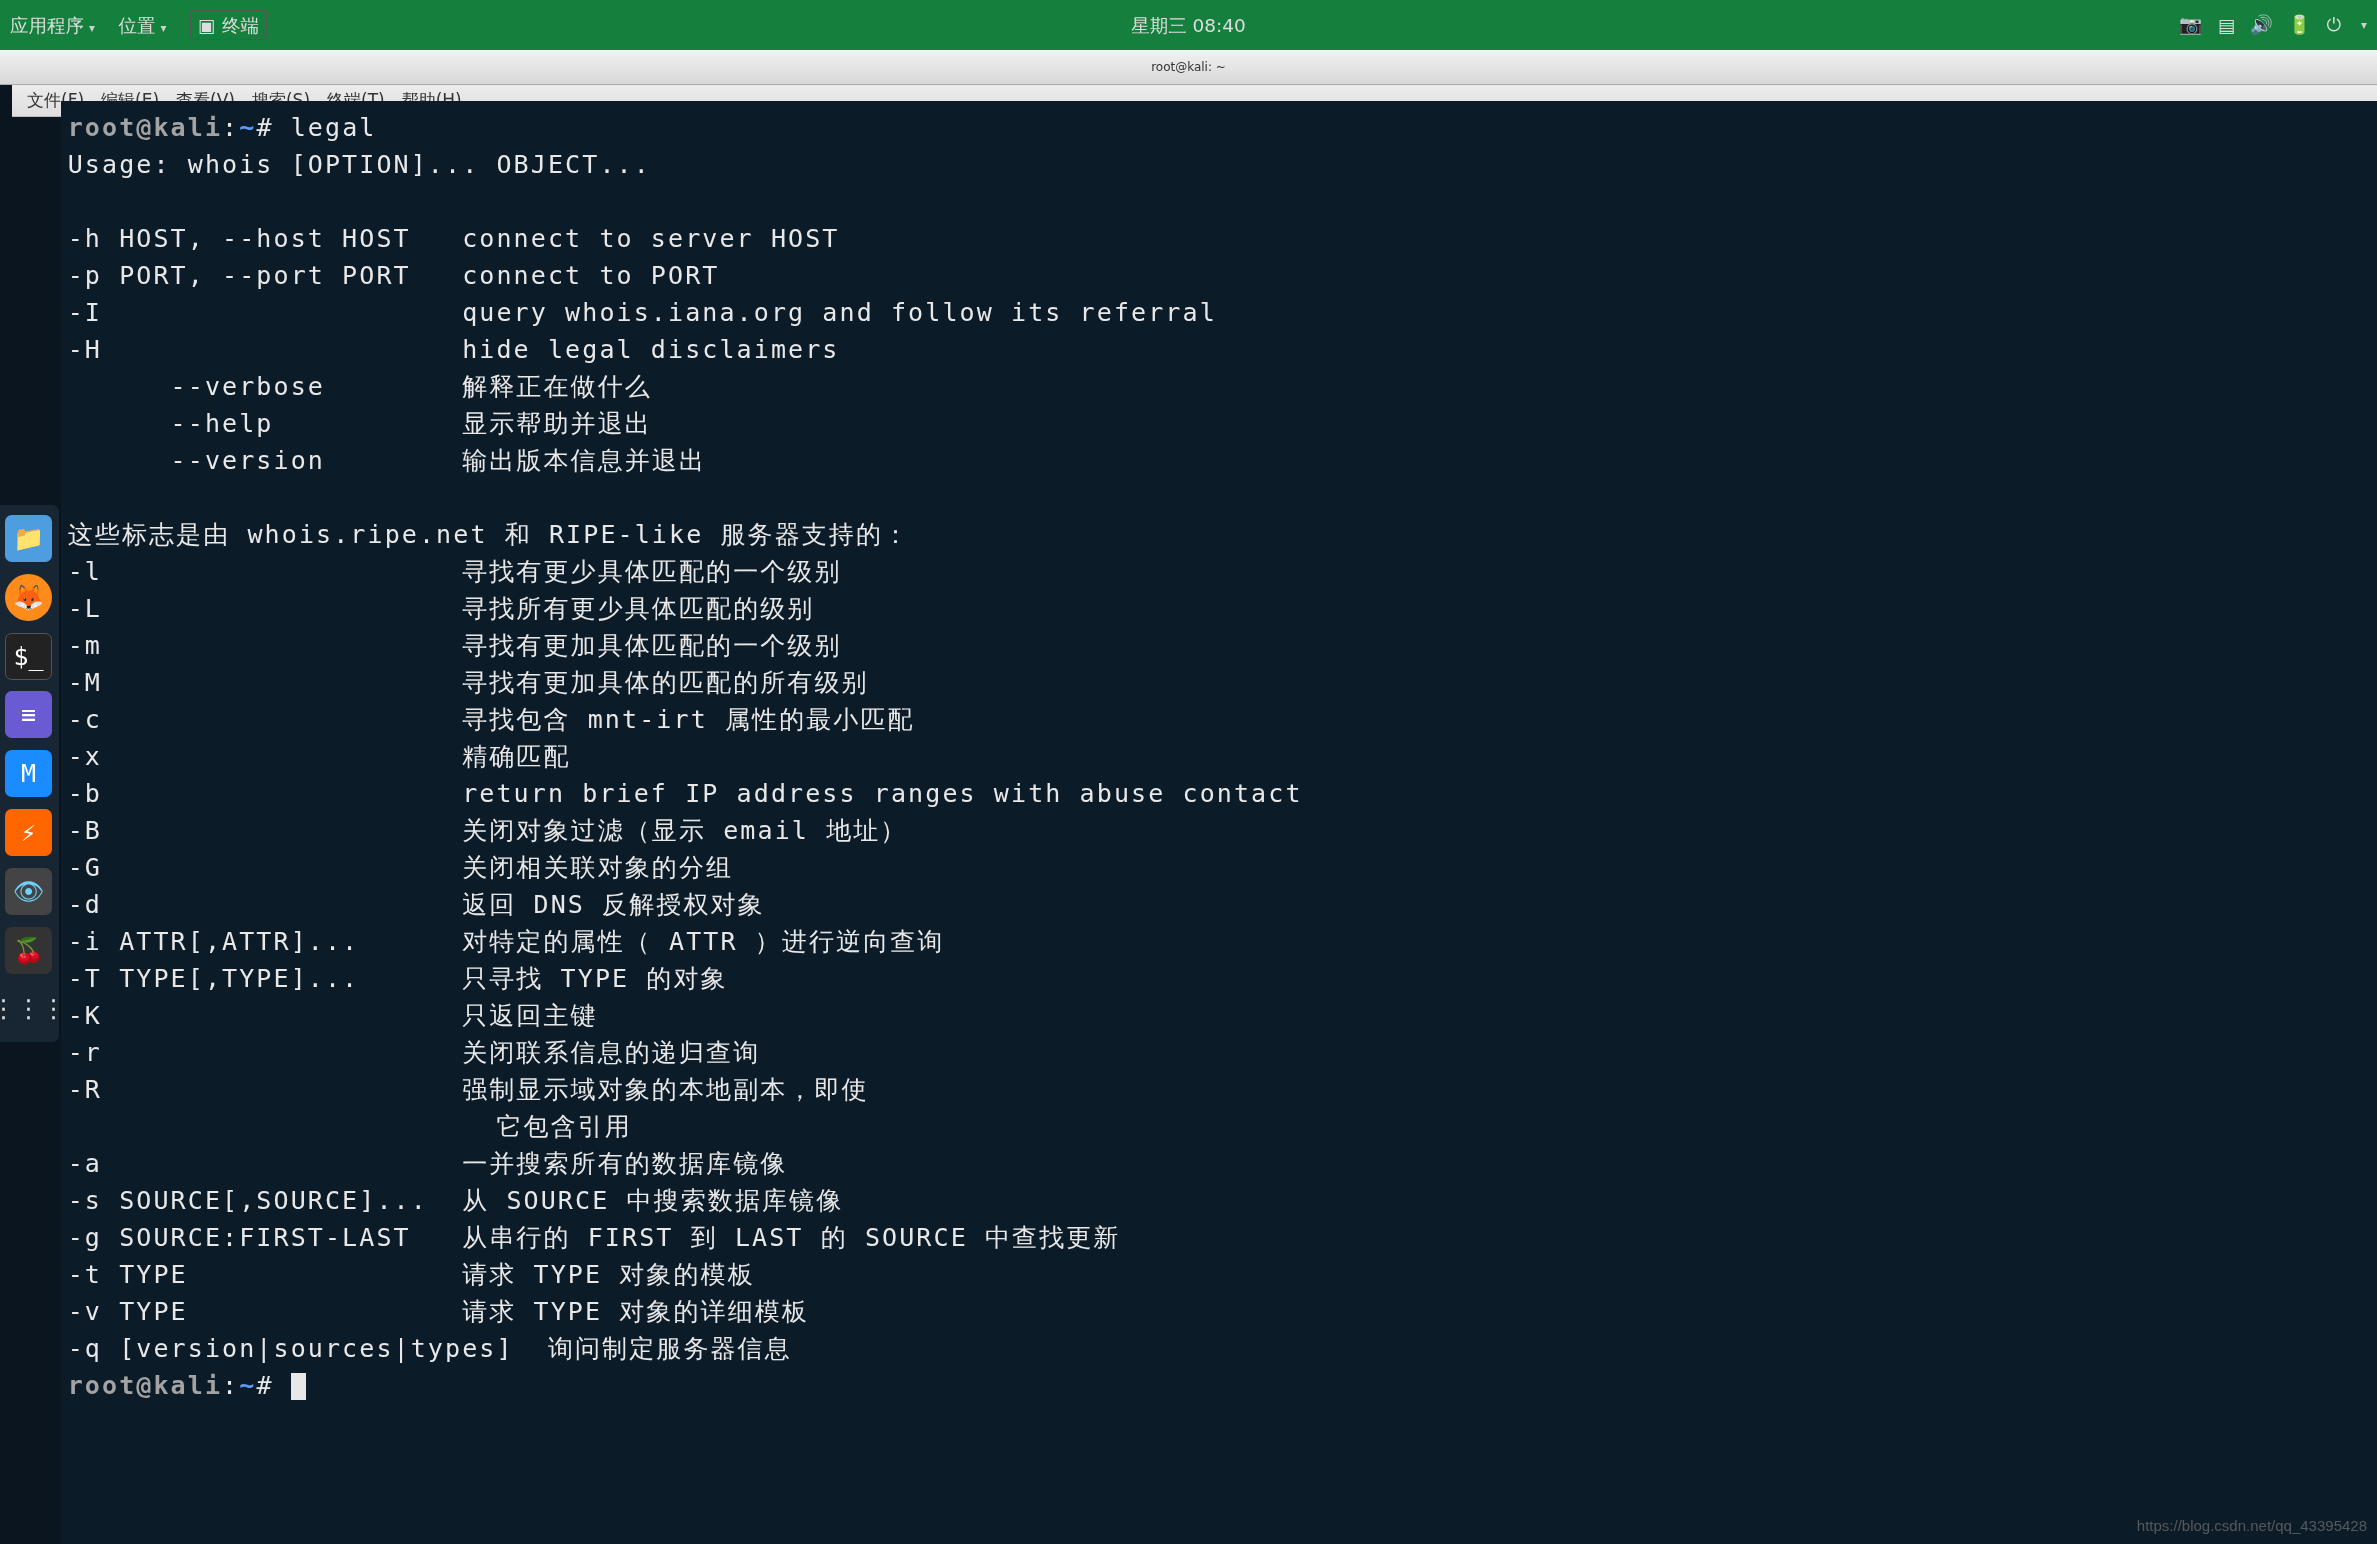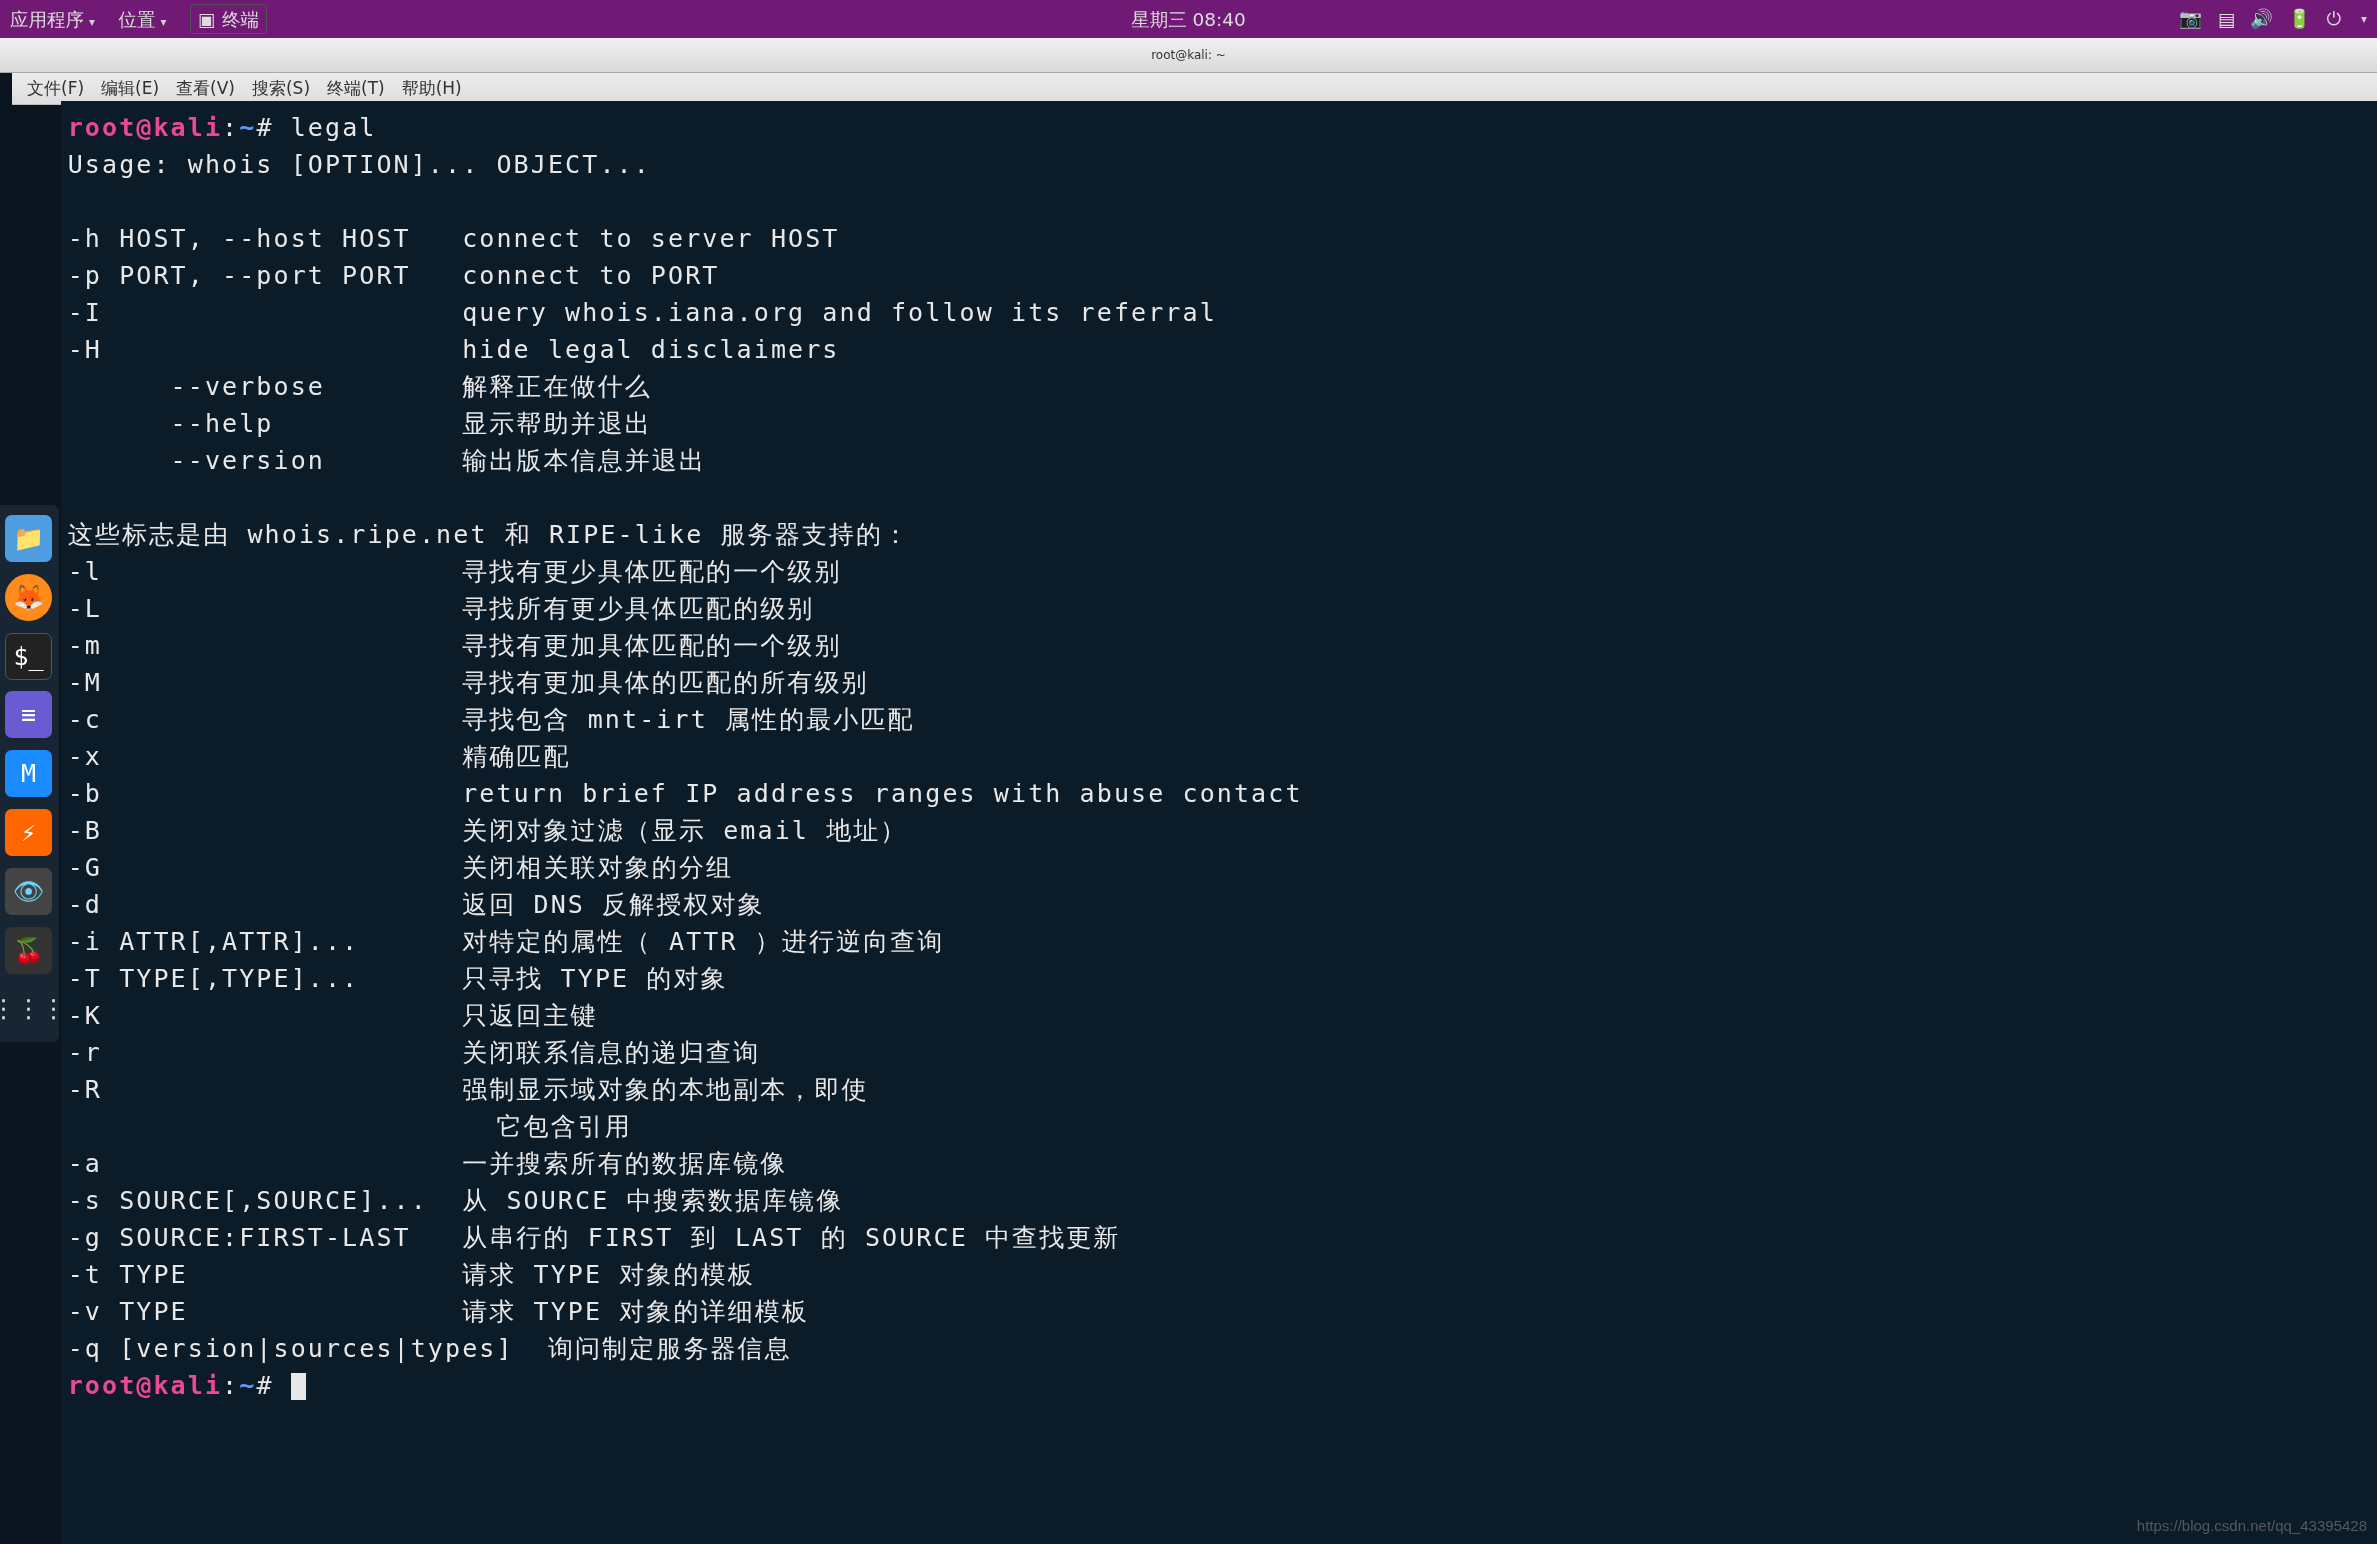--- a/index.html
+++ b/index.html
@@ -6,22 +6,22 @@
   html, body {
     width: 2377px;
     height: 1544px;
     font-family: "DejaVu Sans Mono", "Liberation Mono", monospace;
     background: #0a1520;
     overflow: hidden;
   }
 
   
   .top-panel {
-    height: 38px;
-    background: #701a75;
+    height: 50px;
+    background: #15803d;
     color: #ddd;
     display: flex;
     align-items: center;
     font-size: 18.5px;
     justify-content: space-between;
     padding: 0 10px;
     font-family: "DejaVu Sans", sans-serif;
   }
   .top-panel .left { display: flex; gap: 23.6px; align-items: center; }
   .top-panel .left span { cursor: pointer; }
@@ -103,21 +103,21 @@
     top: 101px;
     bottom: 0;
     background: #0c1b28;
     color: #e8e8e8;
     font-size: 25px;
     line-height: 37px;
     padding: 8.4px 6.7px;
     white-space: pre;
     letter-spacing: 2.1px;
   }
-  .terminal .prompt-user { color: #ec4899; font-weight: bold; }
+  .terminal .prompt-user { color: #a3a3a3; font-weight: bold; }
   .terminal .prompt-path { color: #5a9bff; font-weight: bold; }
   .terminal .prompt-sym  { color: #e8e8e8; }
   .cursor {
     display: inline-block; width: 15px; height: 27px;
     background: #e8e8e8; vertical-align: text-bottom;
     animation: blink 1s steps(1) infinite;
   }
   @keyframes blink { 50% { opacity: 0; } }
 
   

